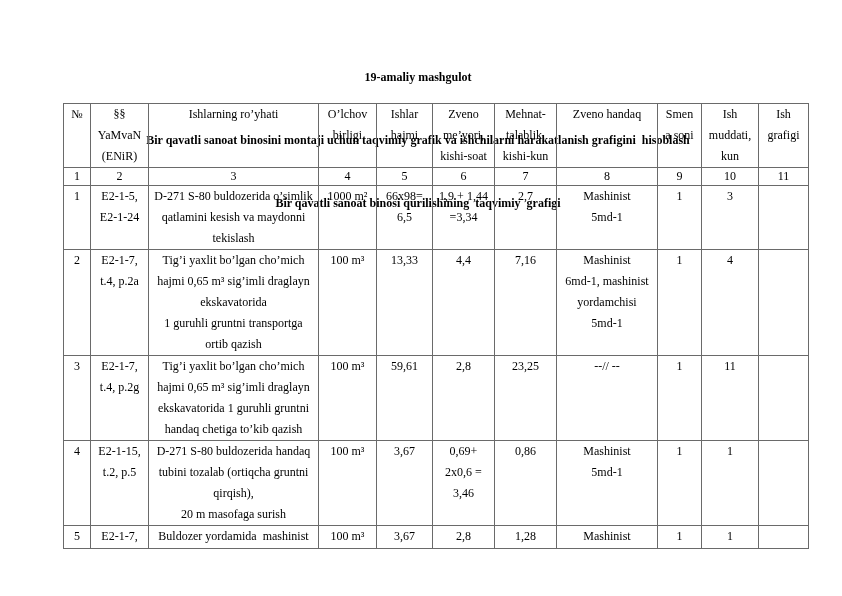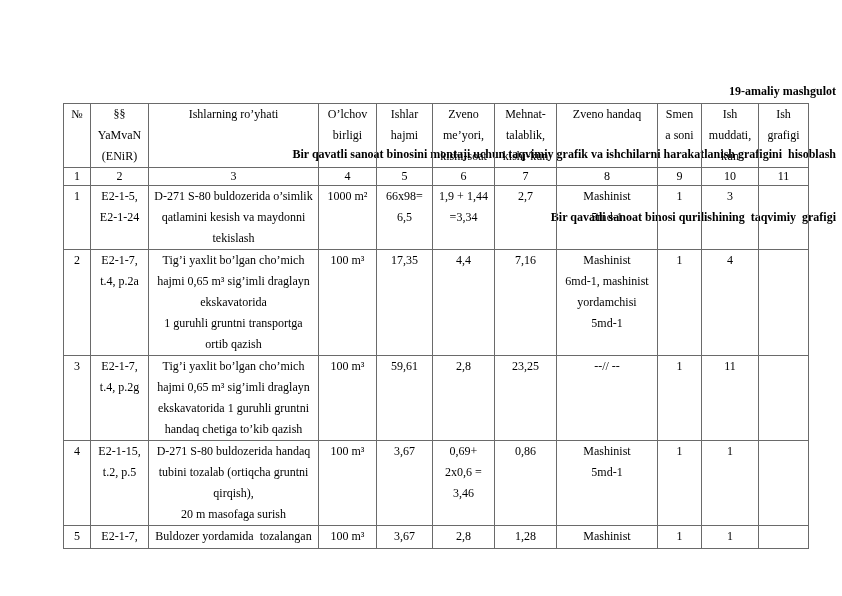--- a/index.html
+++ b/index.html
@@ -7,22 +7,22 @@
     width: 842px; height: 596px;
     font-family: "Liberation Serif", serif;
     color: #000;
     position: relative;
     overflow: hidden;
   }
   .page { position: relative; width: 842px; height: 596px; background: #fff; }
 
   .titles {
     position: absolute;
-    top: 39px; left: 0; width: 836px;
-    text-align: right;
+    top: 25px; left: 0; width: 836px;
+    text-align: center;
     font-weight: bold;
     font-size: 12px;
     line-height: 21px;
     white-space: pre-wrap;
   }
 
   table.sched {
     position: absolute;
     left: 63px; top: 103px;
     width: 745px;
@@ -139,21 +139,21 @@
     <tr class="r2">
       <td>2</td>
       <td>E2-1-7,
 t.4, p.2a</td>
       <td>Tig’i yaxlit bo’lgan cho’mich
 hajmi 0,65 m³ sig’imli draglayn
 ekskavatorida
 1 guruhli gruntni transportga
 ortib qazish</td>
       <td class="va-mid">100 m³</td>
-      <td class="va-mid">17,35</td>
+      <td class="va-mid">13,33</td>
       <td class="va-mid">4,4</td>
       <td class="va-mid">7,16</td>
       <td>Mashinist
 6md-1, mashinist
 yordamchisi
 5md-1</td>
       <td class="va-mid">1</td>
       <td class="va-mid">4</td>
       <td></td>
     </tr>
@@ -193,21 +193,21 @@
       <td>Mashinist
 5md-1</td>
       <td>1</td>
       <td>1</td>
       <td></td>
     </tr>
 
     <tr class="r5">
       <td>5</td>
       <td>E2-1-7,</td>
-      <td>Buldozer yordamida  tozalangan</td>
+      <td>Buldozer yordamida  mashinist</td>
       <td>100 m³</td>
       <td>3,67</td>
       <td>2,8</td>
       <td>1,28</td>
       <td>Mashinist</td>
       <td>1</td>
       <td>1</td>
       <td></td>
     </tr>
   </tbody>

